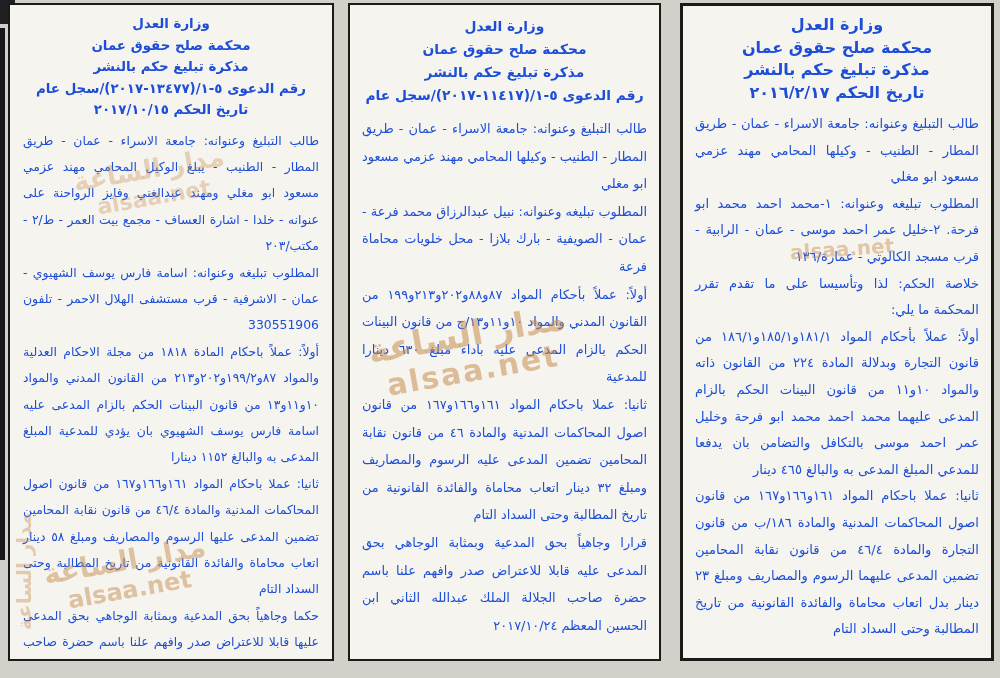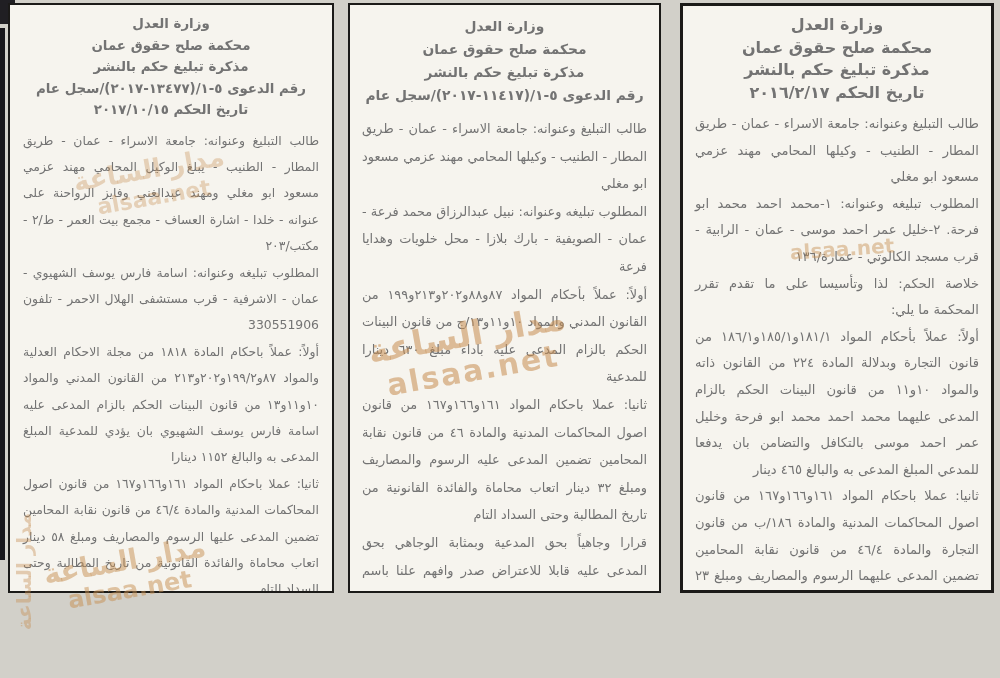--- a/index.html
+++ b/index.html
@@ -11,25 +11,25 @@
     position:relative;
     width:1000px;height:678px;
     background:#d2d0c9;
     overflow:hidden;
   }
   
   .edge-strip{position:absolute;left:0;top:28px;width:5px;height:532px;background:#17161a;}
   .corner-blob{position:absolute;left:0;top:0;width:15px;height:24px;background:#201f23;}
 
   .notice{
-    position:absolute;top:3px;height:590px;
+    position:absolute;top:3px;height:658px;
     background:#f6f4ee;
     border:2px solid #1b1a18;
     box-sizing:border-box;
-    color:#737373;
+    color:#1d4ed8;
     direction:rtl;
     overflow:hidden;
   }
   .notice-left{left:8px;width:326px;padding:8px 13px 6px 13px;}
   .notice-middle{left:348px;width:313px;padding:10px 12px 6px 12px;}
   .notice-right{left:680px;width:314px;border-width:3px;padding:8px 12px 6px 12px;}
 
   .nh{text-align:center;font-weight:bold;}
   .notice-left .nh{font-size:13.4px;line-height:21.5px;margin-bottom:7px;}
   .notice-middle .nh{font-size:13.8px;line-height:23px;margin-bottom:8px;}
@@ -91,21 +91,21 @@
 
   <article class="notice notice-middle">
     <header class="nh">
       <div>وزارة العدل</div>
       <div>محكمة صلح حقوق عمان</div>
       <div>مذكرة تبليغ حكم بالنشر</div>
       <div>رقم الدعوى ٥-١/(١١٤١٧-٢٠١٧)/سجل عام</div>
     </header>
     <div class="nb">
       <p>طالب التبليغ وعنوانه: جامعة الاسراء - عمان - طريق المطار - الطنيب - وكيلها المحامي مهند عزمي مسعود ابو مغلي</p>
-      <p>المطلوب تبليغه وعنوانه: نبيل عبدالرزاق محمد فرعة - عمان - الصويفية - بارك بلازا - محل خلويات وهدايا فرعة</p>
+      <p>المطلوب تبليغه وعنوانه: نبيل عبدالرزاق محمد فرعة - عمان - الصويفية - بارك بلازا - محل خلويات محاماة فرعة</p>
       <p>أولاً: عملاً بأحكام المواد ٨٧و٨٨و٢٠٢و٢١٣و١٩٩ من القانون المدني والمواد ١٠و١١و١٣/ج من قانون البينات الحكم بالزام المدعى عليه باداء مبلغ ٦٣٠ دينارا للمدعية</p>
       <p>ثانيا: عملا باحكام المواد ١٦١و١٦٦و١٦٧ من قانون اصول المحاكمات المدنية والمادة ٤٦ من قانون نقابة المحامين تضمين المدعى عليه الرسوم والمصاريف ومبلغ ٣٢ دينار اتعاب محاماة والفائدة القانونية من تاريخ المطالبة وحتى السداد التام</p>
       <p>قرارا وجاهياً بحق المدعية وبمثابة الوجاهي بحق المدعى عليه قابلا للاعتراض صدر وافهم علنا باسم حضرة صاحب الجلالة الملك عبدالله الثاني ابن الحسين المعظم ٢٠١٧/١٠/٢٤</p>
     </div>
   </article>
 
   <article class="notice notice-right">
     <header class="nh">
       <div>وزارة العدل</div>
       <div>محكمة صلح حقوق عمان</div>

